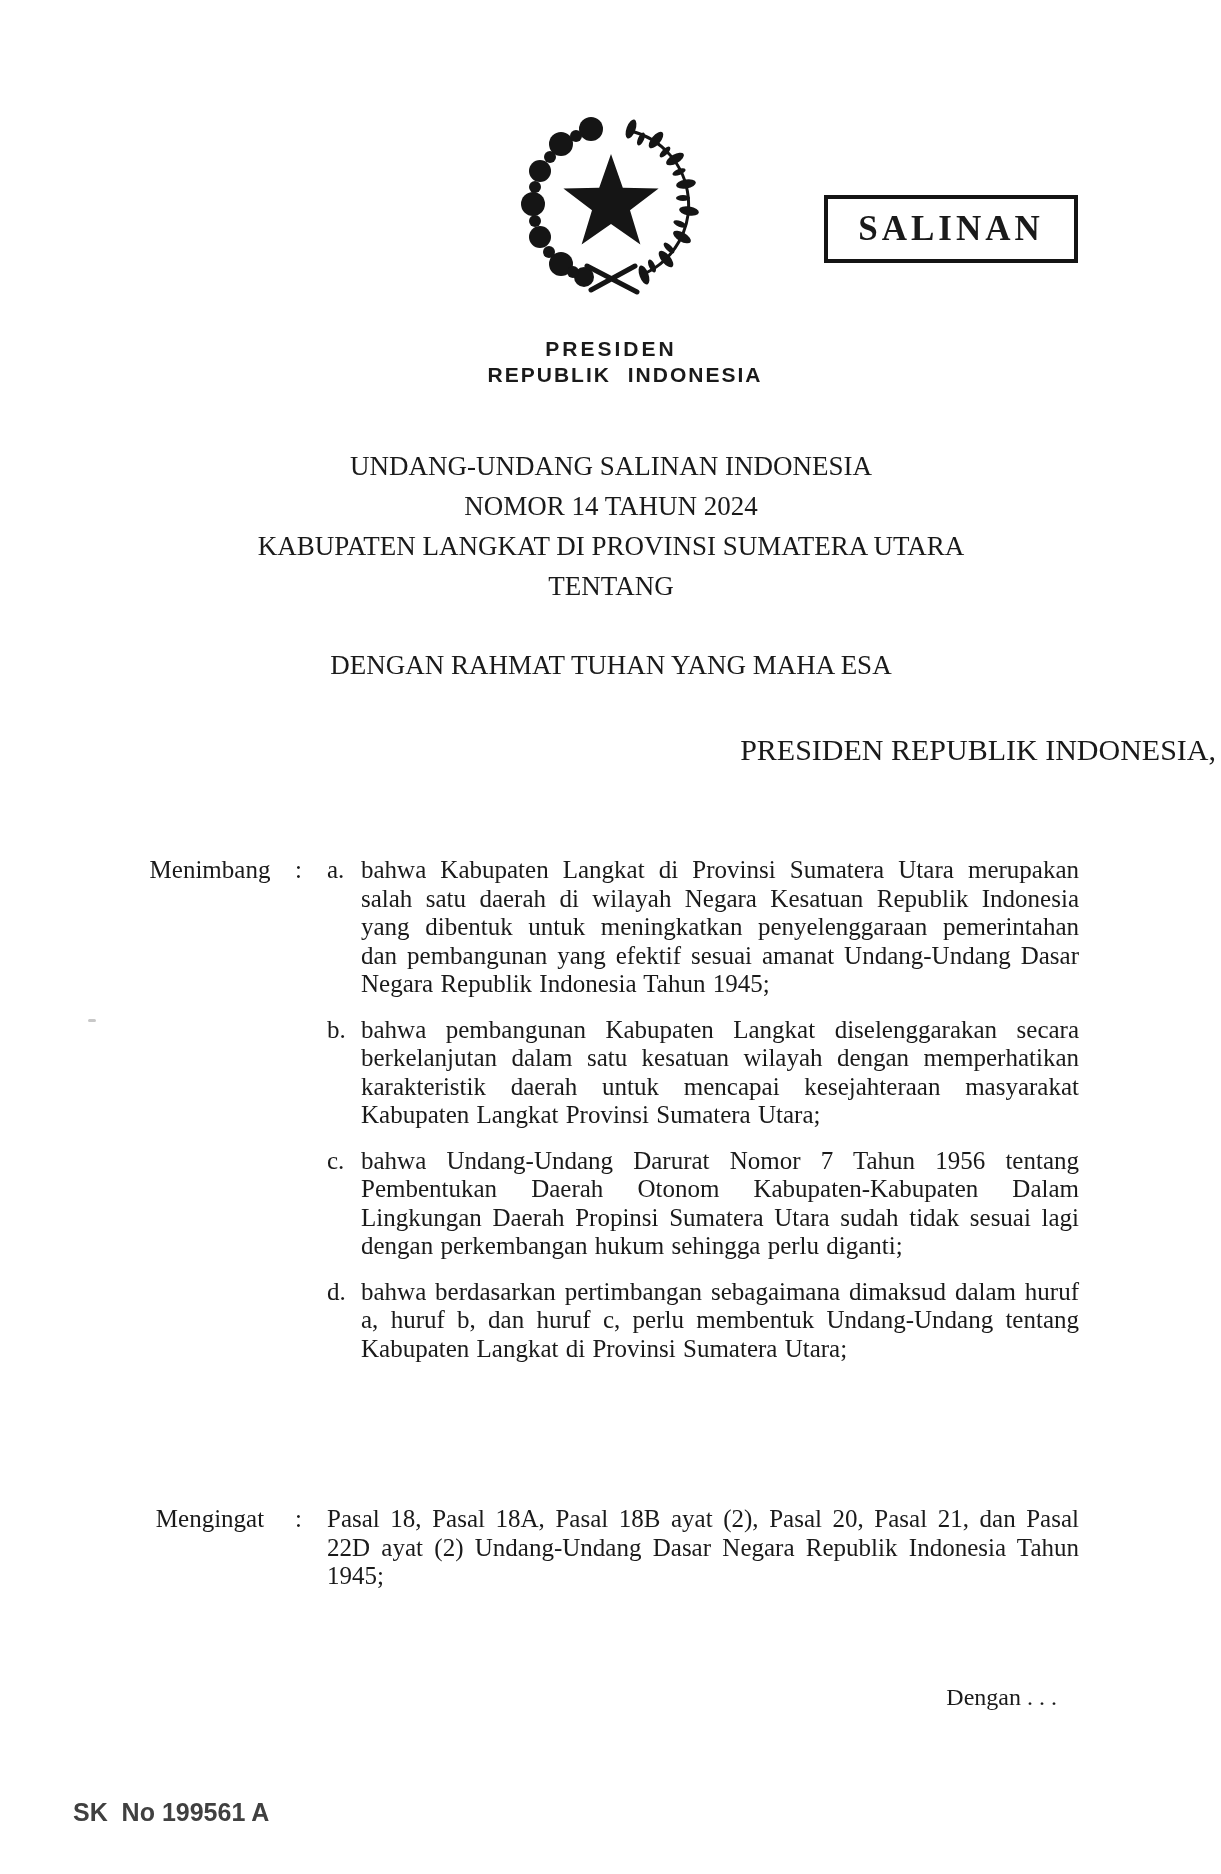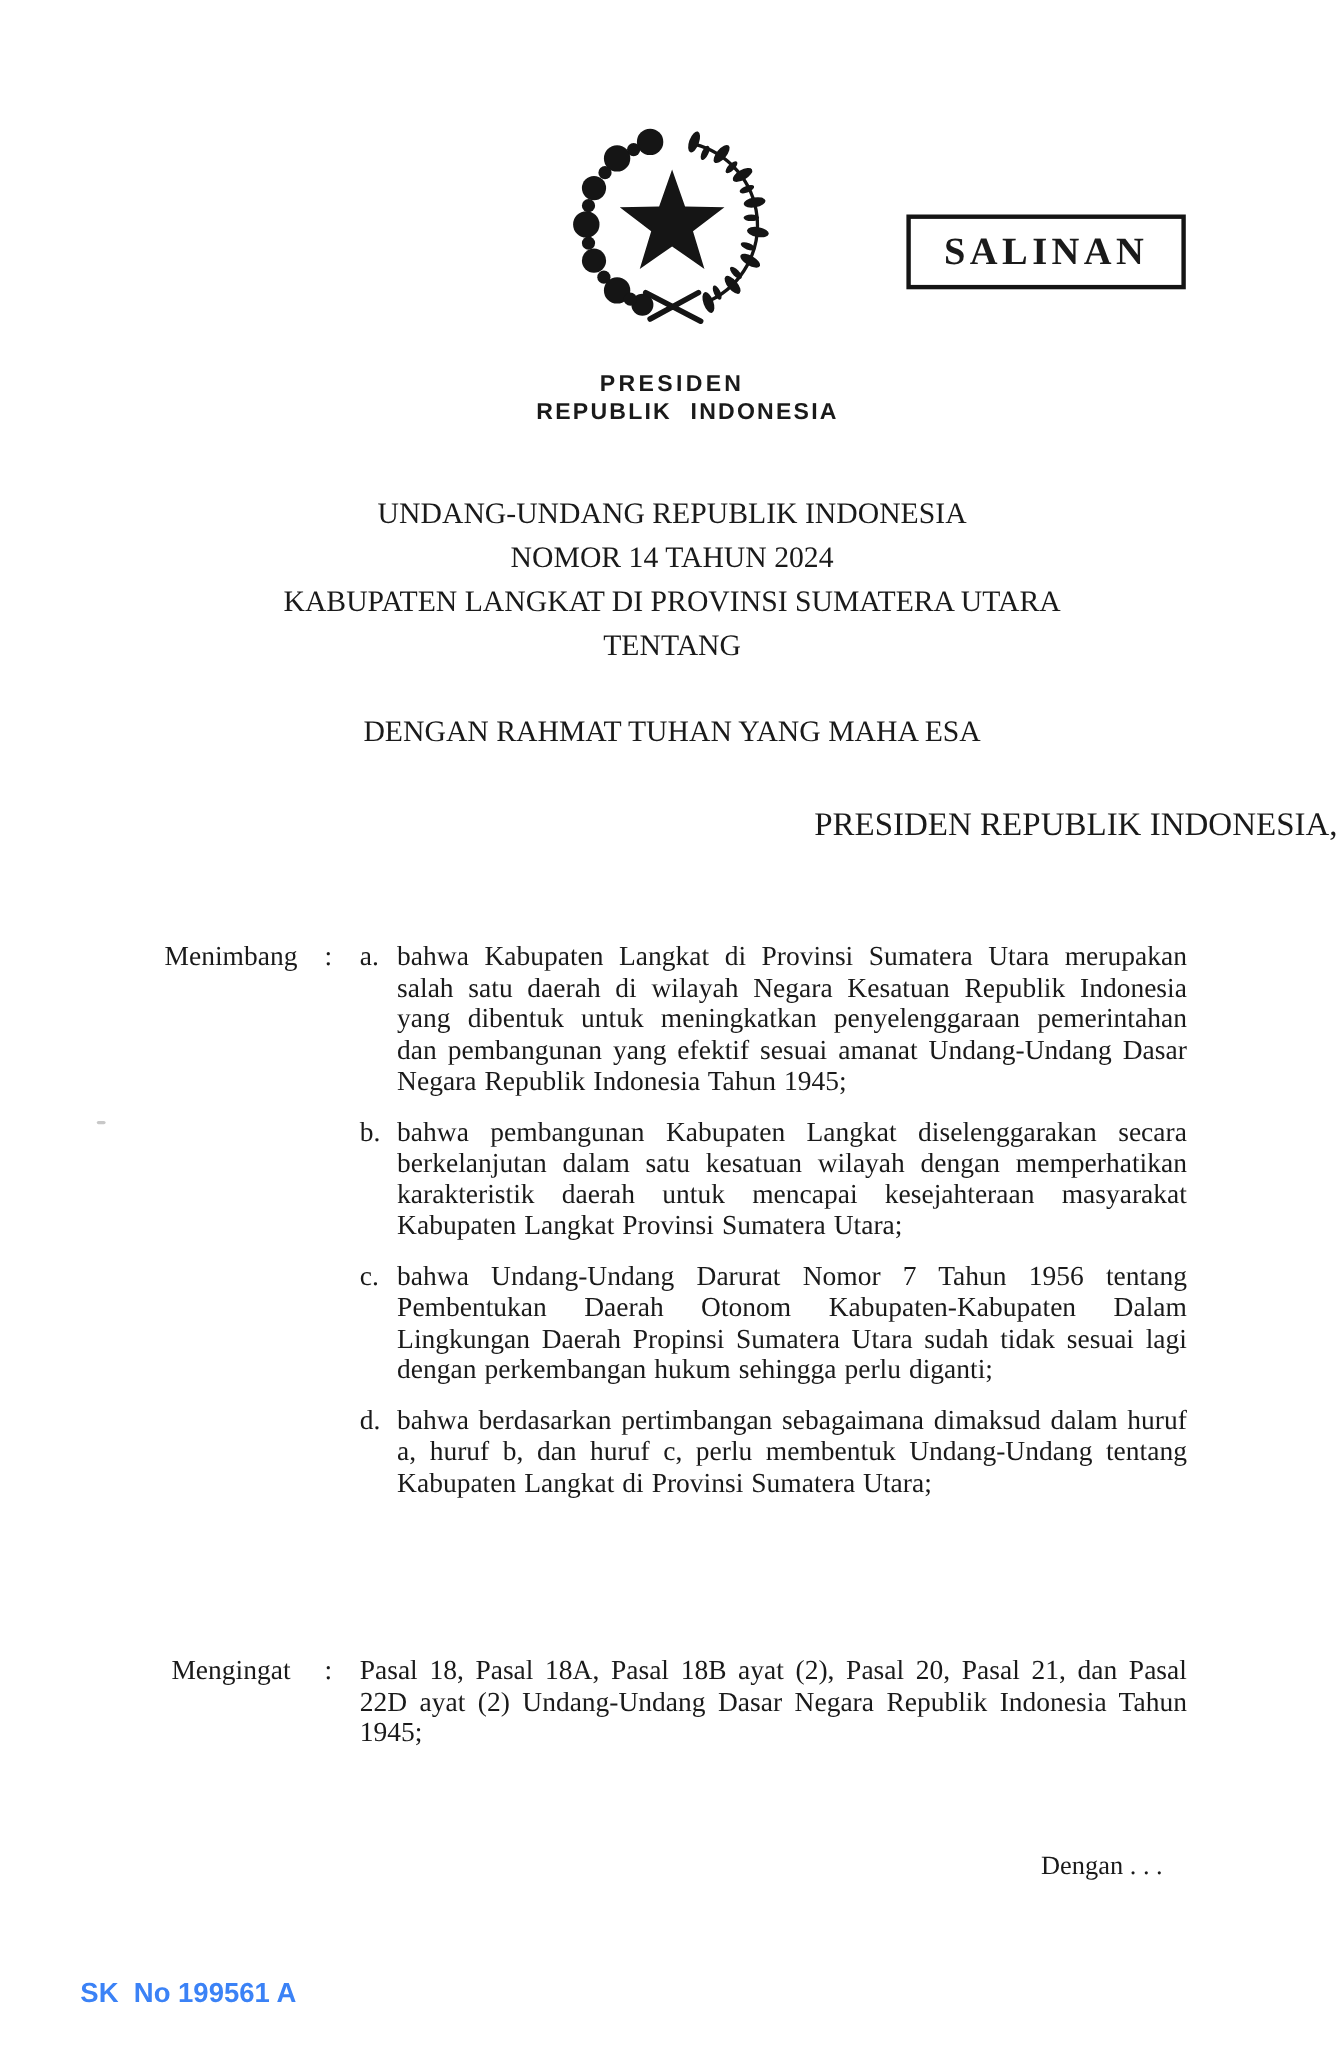--- a/index.html
+++ b/index.html
@@ -67,21 +67,21 @@
     text-align:justify;text-align-last:left;
     word-spacing:1px;
   }
   .catchword{
     position:absolute;right:164px;top:1684px;
     font-size:24px;white-space:pre;margin-left:12px;
   }
   .footer-sk{
     position:absolute;left:73px;top:1798px;
     font-family:"Liberation Sans", sans-serif;
-    font-size:25px;font-weight:600;white-space:pre;color:#3b82f6;
+    font-size:25px;font-weight:600;white-space:pre;color:#404040;
   }
   .scan-artifact{
     position:absolute;left:88px;top:1019px;width:8px;height:3px;
     background:#c8c8c8;border-radius:2px;
   }
 </style>
 </head>
 <body>
 
 <div class="page">
@@ -136,21 +136,21 @@
   <div class="salinan">
     <span>SALINAN</span>
   </div>
 
   <div class="letterhead">
     <div class="lh1">PRESIDEN</div>
     <div class="lh2">REPUBLIK INDONESIA</div>
   </div>
 
   <div class="title-block">
-    <div>UNDANG-UNDANG REPUBLIK INDONESIA</div>
+    <div>UNDANG-UNDANG SALINAN INDONESIA</div>
     <div>NOMOR 14 TAHUN 2024</div>
     <div>KABUPATEN LANGKAT DI PROVINSI SUMATERA UTARA</div>
     <div>TENTANG</div>
   </div>
 
   <div class="invocation">DENGAN RAHMAT TUHAN YANG MAHA ESA</div>
 
   <div class="issuer">PRESIDEN REPUBLIK INDONESIA,</div>
 
   <div class="clause menimbang">

